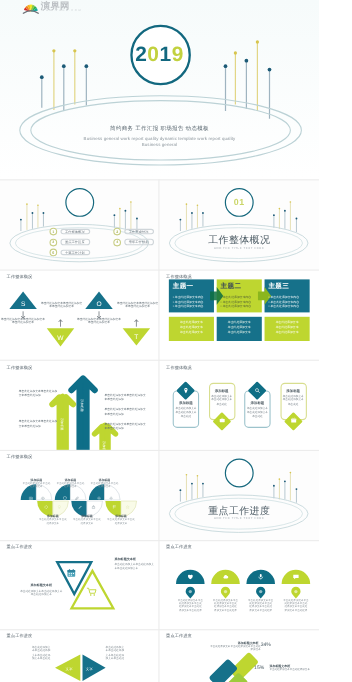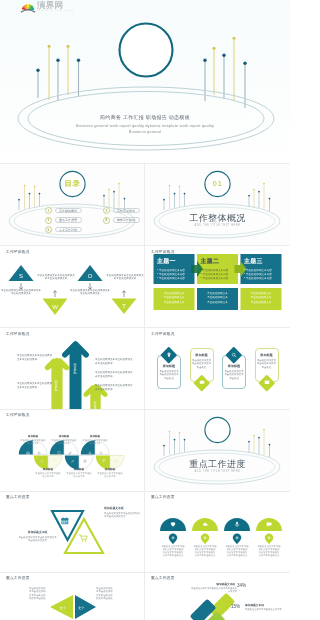--- a/index.html
+++ b/index.html
@@ -155,20 +155,21 @@
           <circle cx="234" cy="38.2" r="1.5" fill="#d7c54e"></circle>
       <line x1="245" y1="64" x2="245" y2="108" stroke="#9fb4c0" stroke-width="1.1"></line>
           <circle cx="245" cy="63.2" r="1.7" fill="#1c5b77"></circle>
     </g>
 
     <ellipse cx="146" cy="118.5" rx="128" ry="31.5" fill="none" stroke="#bcd2d6" stroke-width="1"></ellipse>
     <ellipse cx="146" cy="118.5" rx="118" ry="27" fill="none" stroke="#bcd2d6" stroke-width="1"></ellipse>
 
     <circle cx="146" cy="50" r="26.5" fill="#ffffff" stroke="#12687f" stroke-width="2.1"></circle>
   </svg>
+  <div class="cov-year"><span>2</span><span class="ol">0</span><span>1</span><span class="ol">9</span></div>
   <div class="cov-sub">简约商务   工作汇报   职场报告   动态模板</div>
   <div class="cov-en1">Business general work report quality  dynamic  template work report quality</div>
   <div class="cov-en2">Business  general</div>
 </div>
 
 <div class="slide s-toc">
   <svg class="slide-svg" viewBox="0 0 145 82" preserveAspectRatio="none">
     <rect x="0" y="0" width="145" height="82" fill="#fdfdfd"></rect>
     <g>
       <line x1="19" y1="37" x2="19" y2="47" stroke="#a9bcc6" stroke-width=".75"></line>
@@ -191,21 +192,20 @@
           <circle cx="114" cy="28.6" r=".85" fill="#1c5b77"></circle>
       <line x1="119" y1="21" x2="119" y2="46" stroke="#e0d8a4" stroke-width=".75"></line>
           <circle cx="119" cy="20.6" r=".75" fill="#d7c54e"></circle>
       <line x1="124.5" y1="36" x2="124.5" y2="48" stroke="#a9bcc6" stroke-width=".75"></line>
           <circle cx="124.5" cy="35.6" r=".85" fill="#1c5b77"></circle>
     </g>
     <ellipse cx="72" cy="58" rx="63" ry="17" fill="none" stroke="#bcd2d6" stroke-width=".7"></ellipse>
     <ellipse cx="72" cy="58" rx="58" ry="14" fill="none" stroke="#cfe0e2" stroke-width=".7"></ellipse>
     <circle cx="72.5" cy="21" r="12.6" fill="#fff" stroke="#17697e" stroke-width="1.1"></circle>
   </svg>
-  <div class="toc-badge">目录</div>
   <div class="toc-items">
         <div class="toc-it" style="left: 45px; top: 44px;">
           <div class="toc-num">1</div>
           <div class="toc-box">工作整体概况</div>
         </div>
         <div class="toc-it" style="left: 103px; top: 44px;">
           <div class="toc-num">2</div>
           <div class="toc-box">工作完成情况</div>
         </div>
         <div class="toc-it" style="left: 45px; top: 53.5px;">

